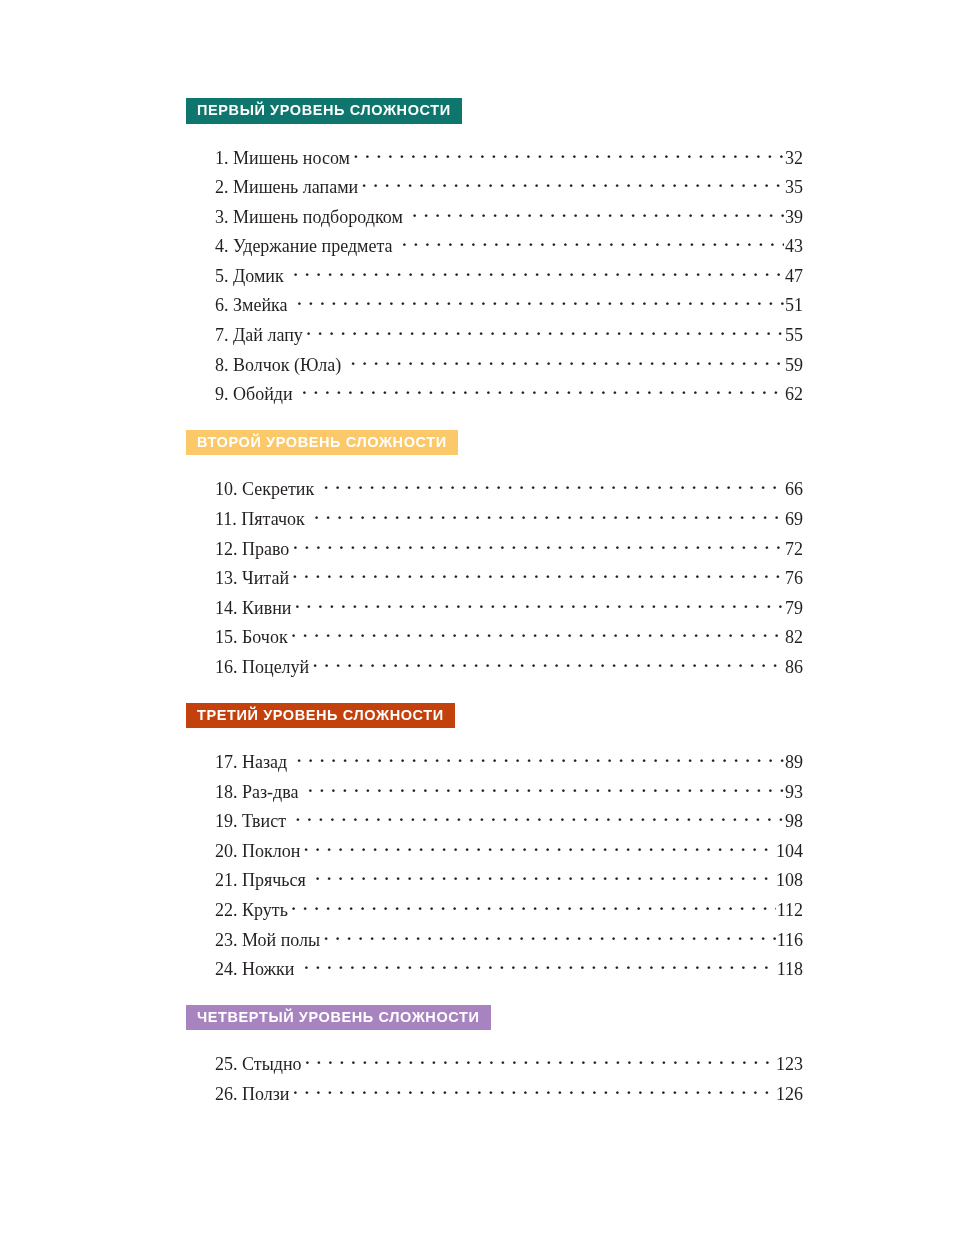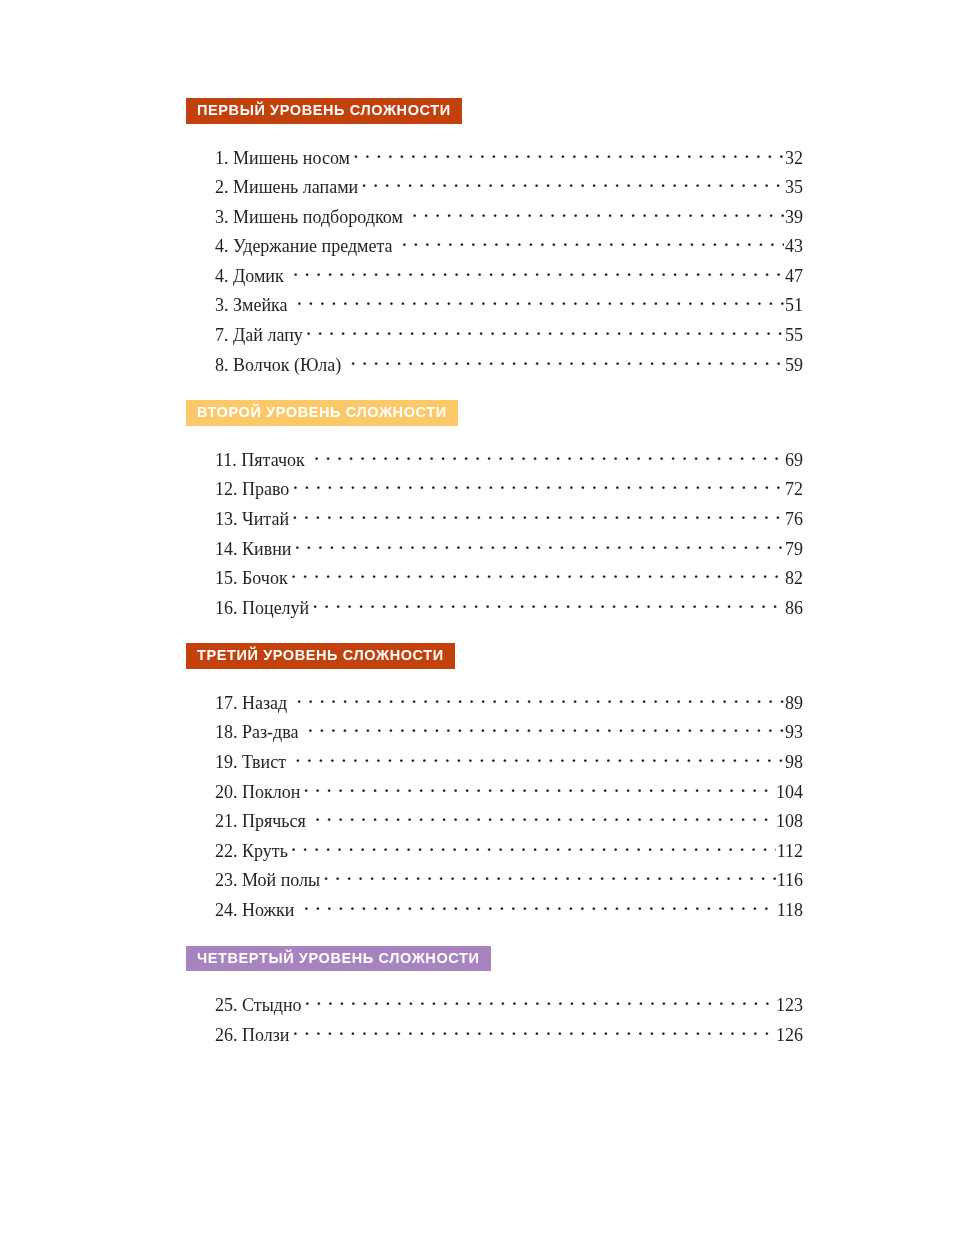--- a/index.html
+++ b/index.html
@@ -44,21 +44,21 @@
     font-family: "Liberation Sans", "DejaVu Sans", sans-serif;
     font-weight: bold;
     font-size: 14.5px;
     letter-spacing: 0.6px;
     line-height: 1;
     color: #ffffff;
     white-space: nowrap;
     vertical-align: top;
   }
 
-  .badge.lvl1 { background: #c2410c; }
+  .badge.lvl1 { background: #0f766e; }
   .badge.lvl2 { background: #fbc86a; }
   .badge.lvl3 { background: #c2410c; }
   .badge.lvl4 { background: #a783c0; }
 
   
   .entries {
     margin: 0;
     padding: 0;
     list-style: none;
     padding-top: 22px;
@@ -131,44 +131,54 @@
             <span class="entry-label">3. Мишень подбородком</span>
             <span class="entry-dots"></span>
             <span class="entry-page">39</span>
           </li>
           <li class="entry gap">
             <span class="entry-label">4. Удержание предмета</span>
             <span class="entry-dots"></span>
             <span class="entry-page">43</span>
           </li>
           <li class="entry gap">
-            <span class="entry-label">4. Домик</span>
+            <span class="entry-label">5. Домик</span>
             <span class="entry-dots"></span>
             <span class="entry-page">47</span>
           </li>
           <li class="entry gap">
-            <span class="entry-label">3. Змейка</span>
+            <span class="entry-label">6. Змейка</span>
             <span class="entry-dots"></span>
             <span class="entry-page">51</span>
           </li>
           <li class="entry">
             <span class="entry-label">7. Дай лапу</span>
             <span class="entry-dots"></span>
             <span class="entry-page">55</span>
           </li>
           <li class="entry gap">
             <span class="entry-label">8. Волчок (Юла)</span>
             <span class="entry-dots"></span>
             <span class="entry-page">59</span>
           </li>
+          <li class="entry gap">
+            <span class="entry-label">9. Обойди</span>
+            <span class="entry-dots"></span>
+            <span class="entry-page">62</span>
+          </li>
         </ul>
       </div>
       <div class="section">
         <div class="badge-row"><span class="badge lvl2">ВТОРОЙ УРОВЕНЬ СЛОЖНОСТИ</span></div>
         <ul class="entries">
+          <li class="entry gap">
+            <span class="entry-label">10. Секретик</span>
+            <span class="entry-dots"></span>
+            <span class="entry-page">66</span>
+          </li>
           <li class="entry gap">
             <span class="entry-label">11. Пятачок</span>
             <span class="entry-dots"></span>
             <span class="entry-page">69</span>
           </li>
           <li class="entry">
             <span class="entry-label">12. Право</span>
             <span class="entry-dots"></span>
             <span class="entry-page">72</span>
           </li>

